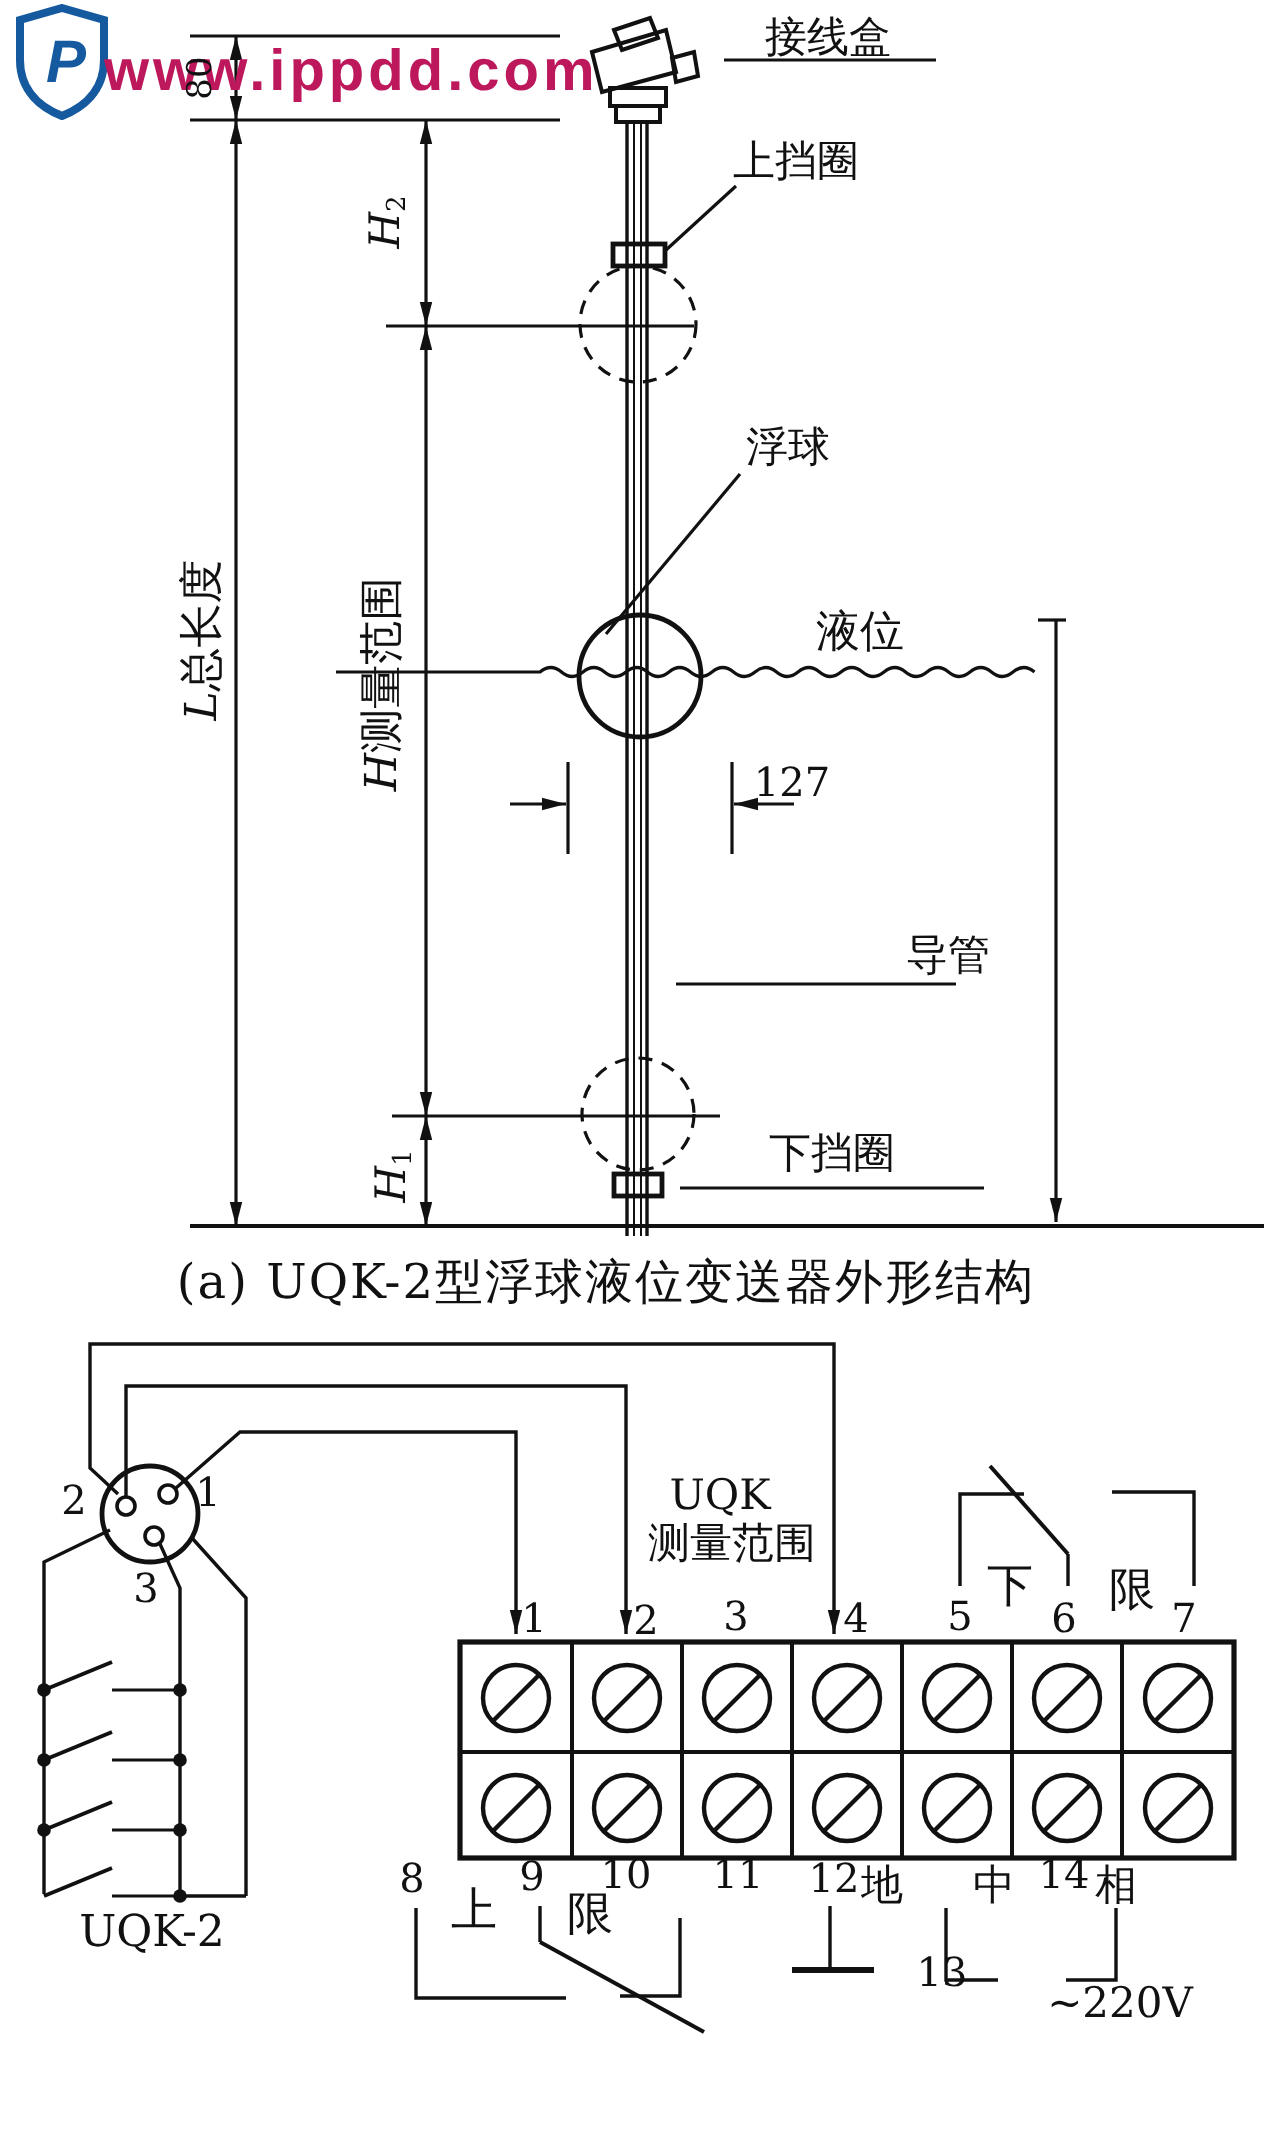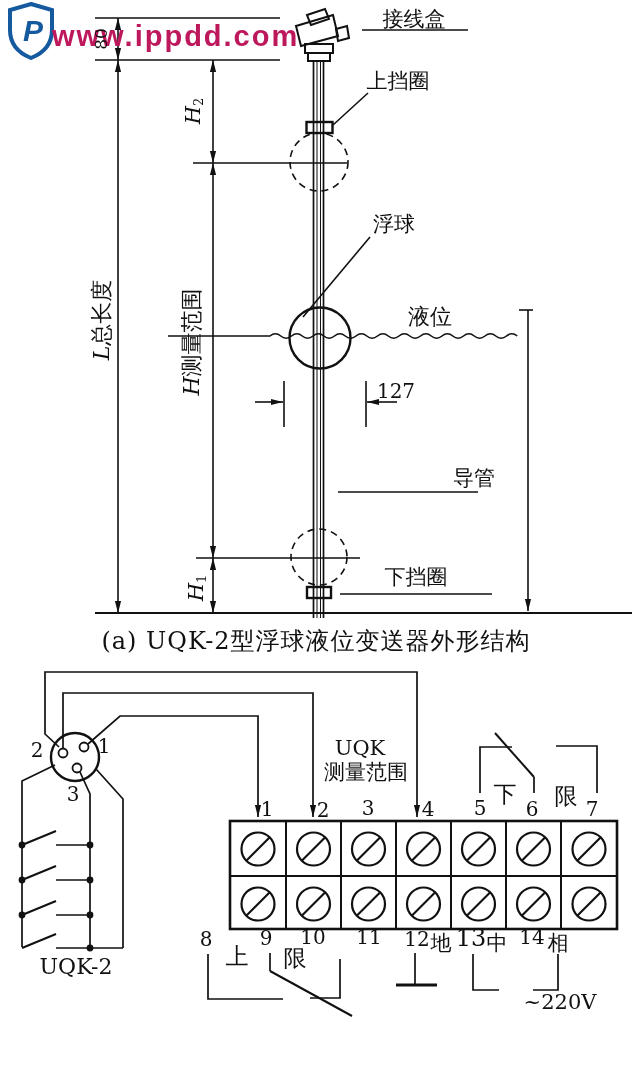--- a/index.html
+++ b/index.html
@@ -4,21 +4,21 @@
 <style>
   html,body{margin:0;padding:0;background:#ffffff;}
   #stage{position:relative;width:640px;height:1065px;background:#fff;overflow:hidden;
          font-family:"DejaVu Serif","Liberation Serif",serif;color:#111;}
   #linework{position:absolute;left:0;top:0;}
   .lbl{position:absolute;transform:translate(-50%,-50%);white-space:nowrap;line-height:1;
        font-family:"DejaVu Serif","Liberation Serif",serif;color:#111;}
   .rot{transform:translate(-50%,-50%) rotate(-90deg);}
   .lbl i{font-style:italic;}
   .lbl sub{font-size:0.62em;vertical-align:-0.25em;}
-  .cap{letter-spacing:1px;margin-left:13px;}
+  .cap{letter-spacing:1px;}
   .wm-text{position:absolute;left:52px;top:20px;font-family:"Liberation Sans","DejaVu Sans",sans-serif;
            font-weight:bold;font-size:29px;color:#be185d;letter-spacing:2px;}
   .wm-logo{position:absolute;left:8px;top:2px;}
 </style>
 </head>
 <body>
 
 <div id="stage">
 
   <svg id="linework" width="640" height="1065" viewBox="0 0 640 1065">
@@ -218,21 +218,21 @@
   <span class="lbl" style="left:592px;top:809px;font-size:20px">7</span>
 
   <span class="lbl" style="left:505px;top:794px;font-size:23px">下</span>
   <span class="lbl" style="left:566px;top:796px;font-size:23px">限</span>
 
   <span class="lbl" style="left:206px;top:939px;font-size:20px">8</span>
   <span class="lbl" style="left:266px;top:938px;font-size:20px">9</span>
   <span class="lbl" style="left:313px;top:937px;font-size:20px">10</span>
   <span class="lbl" style="left:369px;top:937px;font-size:20px">11</span>
   <span class="lbl" style="left:417px;top:939px;font-size:20px">12</span>
-  <span class="lbl" style="left:471px;top:938px;font-size:24px">13</span>
+  <span class="lbl" style="left:471px;top:986px;font-size:20px">13</span>
   <span class="lbl" style="left:532px;top:937px;font-size:20px">14</span>
 
   <span class="lbl" style="left:237px;top:956px;font-size:23px">上</span>
   <span class="lbl" style="left:295px;top:958px;font-size:23px">限</span>
 
   <span class="lbl" style="left:441px;top:943px;font-size:21px">地</span>
   <span class="lbl" style="left:497px;top:943px;font-size:21px">中</span>
   <span class="lbl" style="left:558px;top:943px;font-size:21px">相</span>
   <span class="lbl" style="left:560px;top:1002px;font-size:21px">~220V</span>
 

